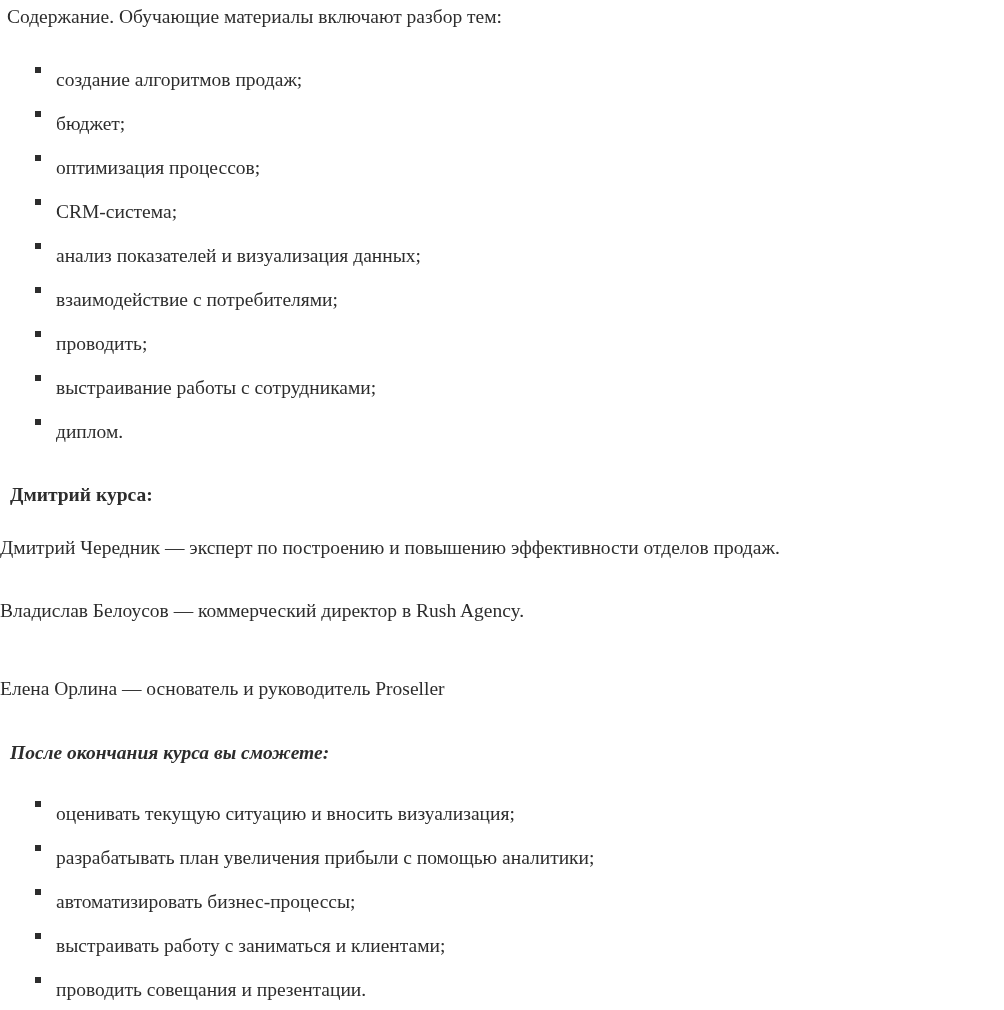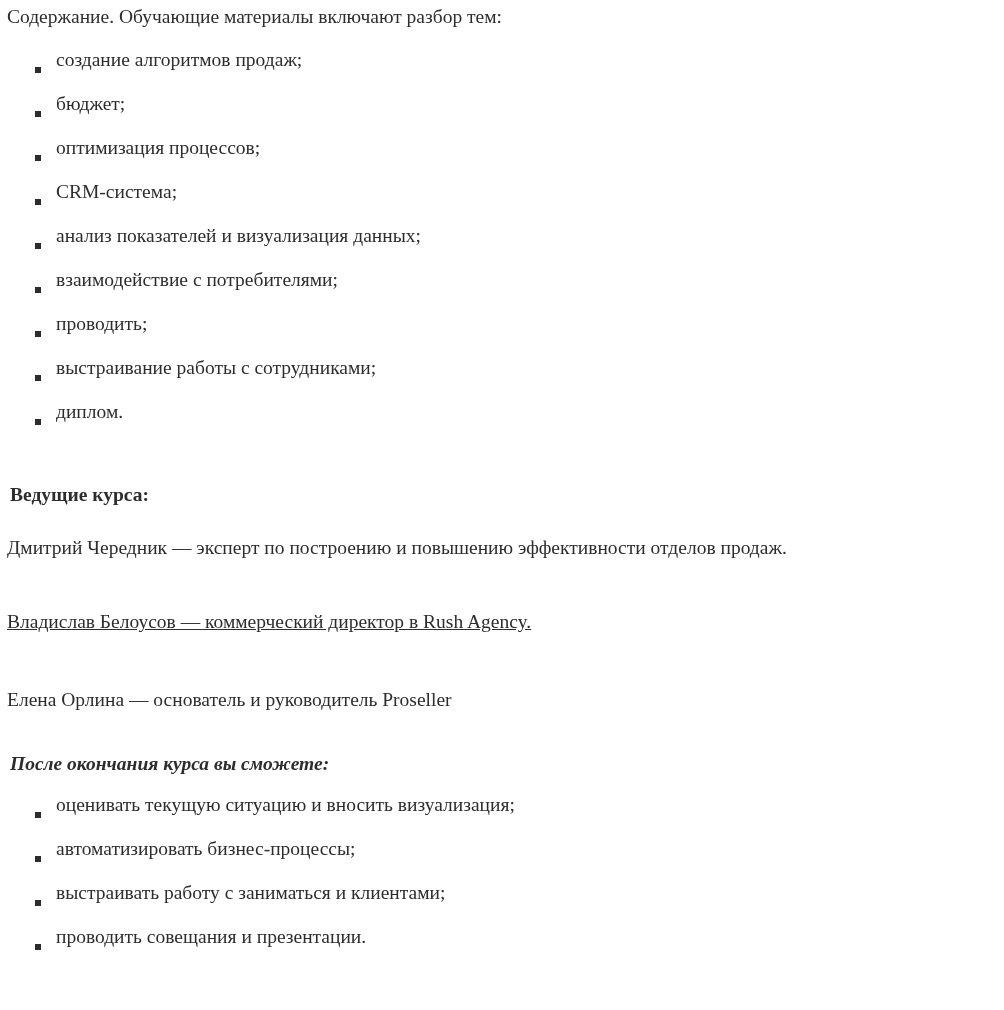--- a/index.html
+++ b/index.html
@@ -40,21 +40,21 @@
     padding: 0;
   }
   .bullet-list li {
     position: relative;
     font-size: 19.5px;
     line-height: 24px;
     padding-left: 56px;
     margin: 0;
     height: 44px;
     display: flex;
-    align-items: flex-start;
+    align-items: flex-end;
     white-space: nowrap;
   }
   .bullet-list li .sq {
     position: absolute;
     left: 35px;
     top: 50%;
     margin-top: -3px;
     width: 6px;
     height: 6px;
     background: #2d2d2d;
@@ -81,25 +81,24 @@
     white-space: nowrap;
   }
   #presenters-heading { margin-top: 38px; }
   #outcomes-heading   { margin-top: 38px; font-style: italic; }
 
   
   .presenter {
     font-size: 19.5px;
     line-height: 26px;
     margin: 0;
-    padding-left: 7px;
     white-space: nowrap;
   }
   #presenter-0 { margin-top: 27px; }
-  #presenter-1 { margin-top: 48px; text-decoration: underline; }
+  #presenter-1 { margin-top: 37px; }
   #presenter-2 { margin-top: 52px; }
 </style>
 </head>
 <body>
 
 <div class="page">
 
   <p class="intro">
     <span class="lead">Содержание.</span><span> Обучающие материалы включают разбор тем:</span>
   </p>
@@ -136,32 +135,36 @@
     <li>
         <span class="sq"></span>
         <span>выстраивание работы с сотрудниками;</span>
       </li>
     <li>
         <span class="sq"></span>
         <span>диплом.</span>
       </li>
   </ul>
 
-  <p class="section-heading" id="presenters-heading"> Ведущие курса:</p>
+  <p class="section-heading" id="presenters-heading"> Дмитрий курса:</p>
 
   <p class="presenter" id="presenter-0">Дмитрий Чередник — эксперт по построению и повышению эффективности отделов продаж.</p>
   <p class="presenter" id="presenter-1">Владислав Белоусов — коммерческий директор в Rush Agency.</p>
   <p class="presenter" id="presenter-2">Елена Орлина — основатель и руководитель Proseller</p>
 
   <p class="section-heading" id="outcomes-heading"> После окончания курса вы сможете:</p>
 
   <ul class="bullet-list" id="outcomes-list">
     <li>
         <span class="sq"></span>
         <span>оценивать текущую ситуацию и вносить визуализация;</span>
+      </li>
+    <li>
+        <span class="sq"></span>
+        <span>разрабатывать план увеличения прибыли с помощью аналитики;</span>
       </li>
     <li>
         <span class="sq"></span>
         <span>автоматизировать бизнес-процессы;</span>
       </li>
     <li>
         <span class="sq"></span>
         <span>выстраивать работу с заниматься и клиентами;</span>
       </li>
     <li>

